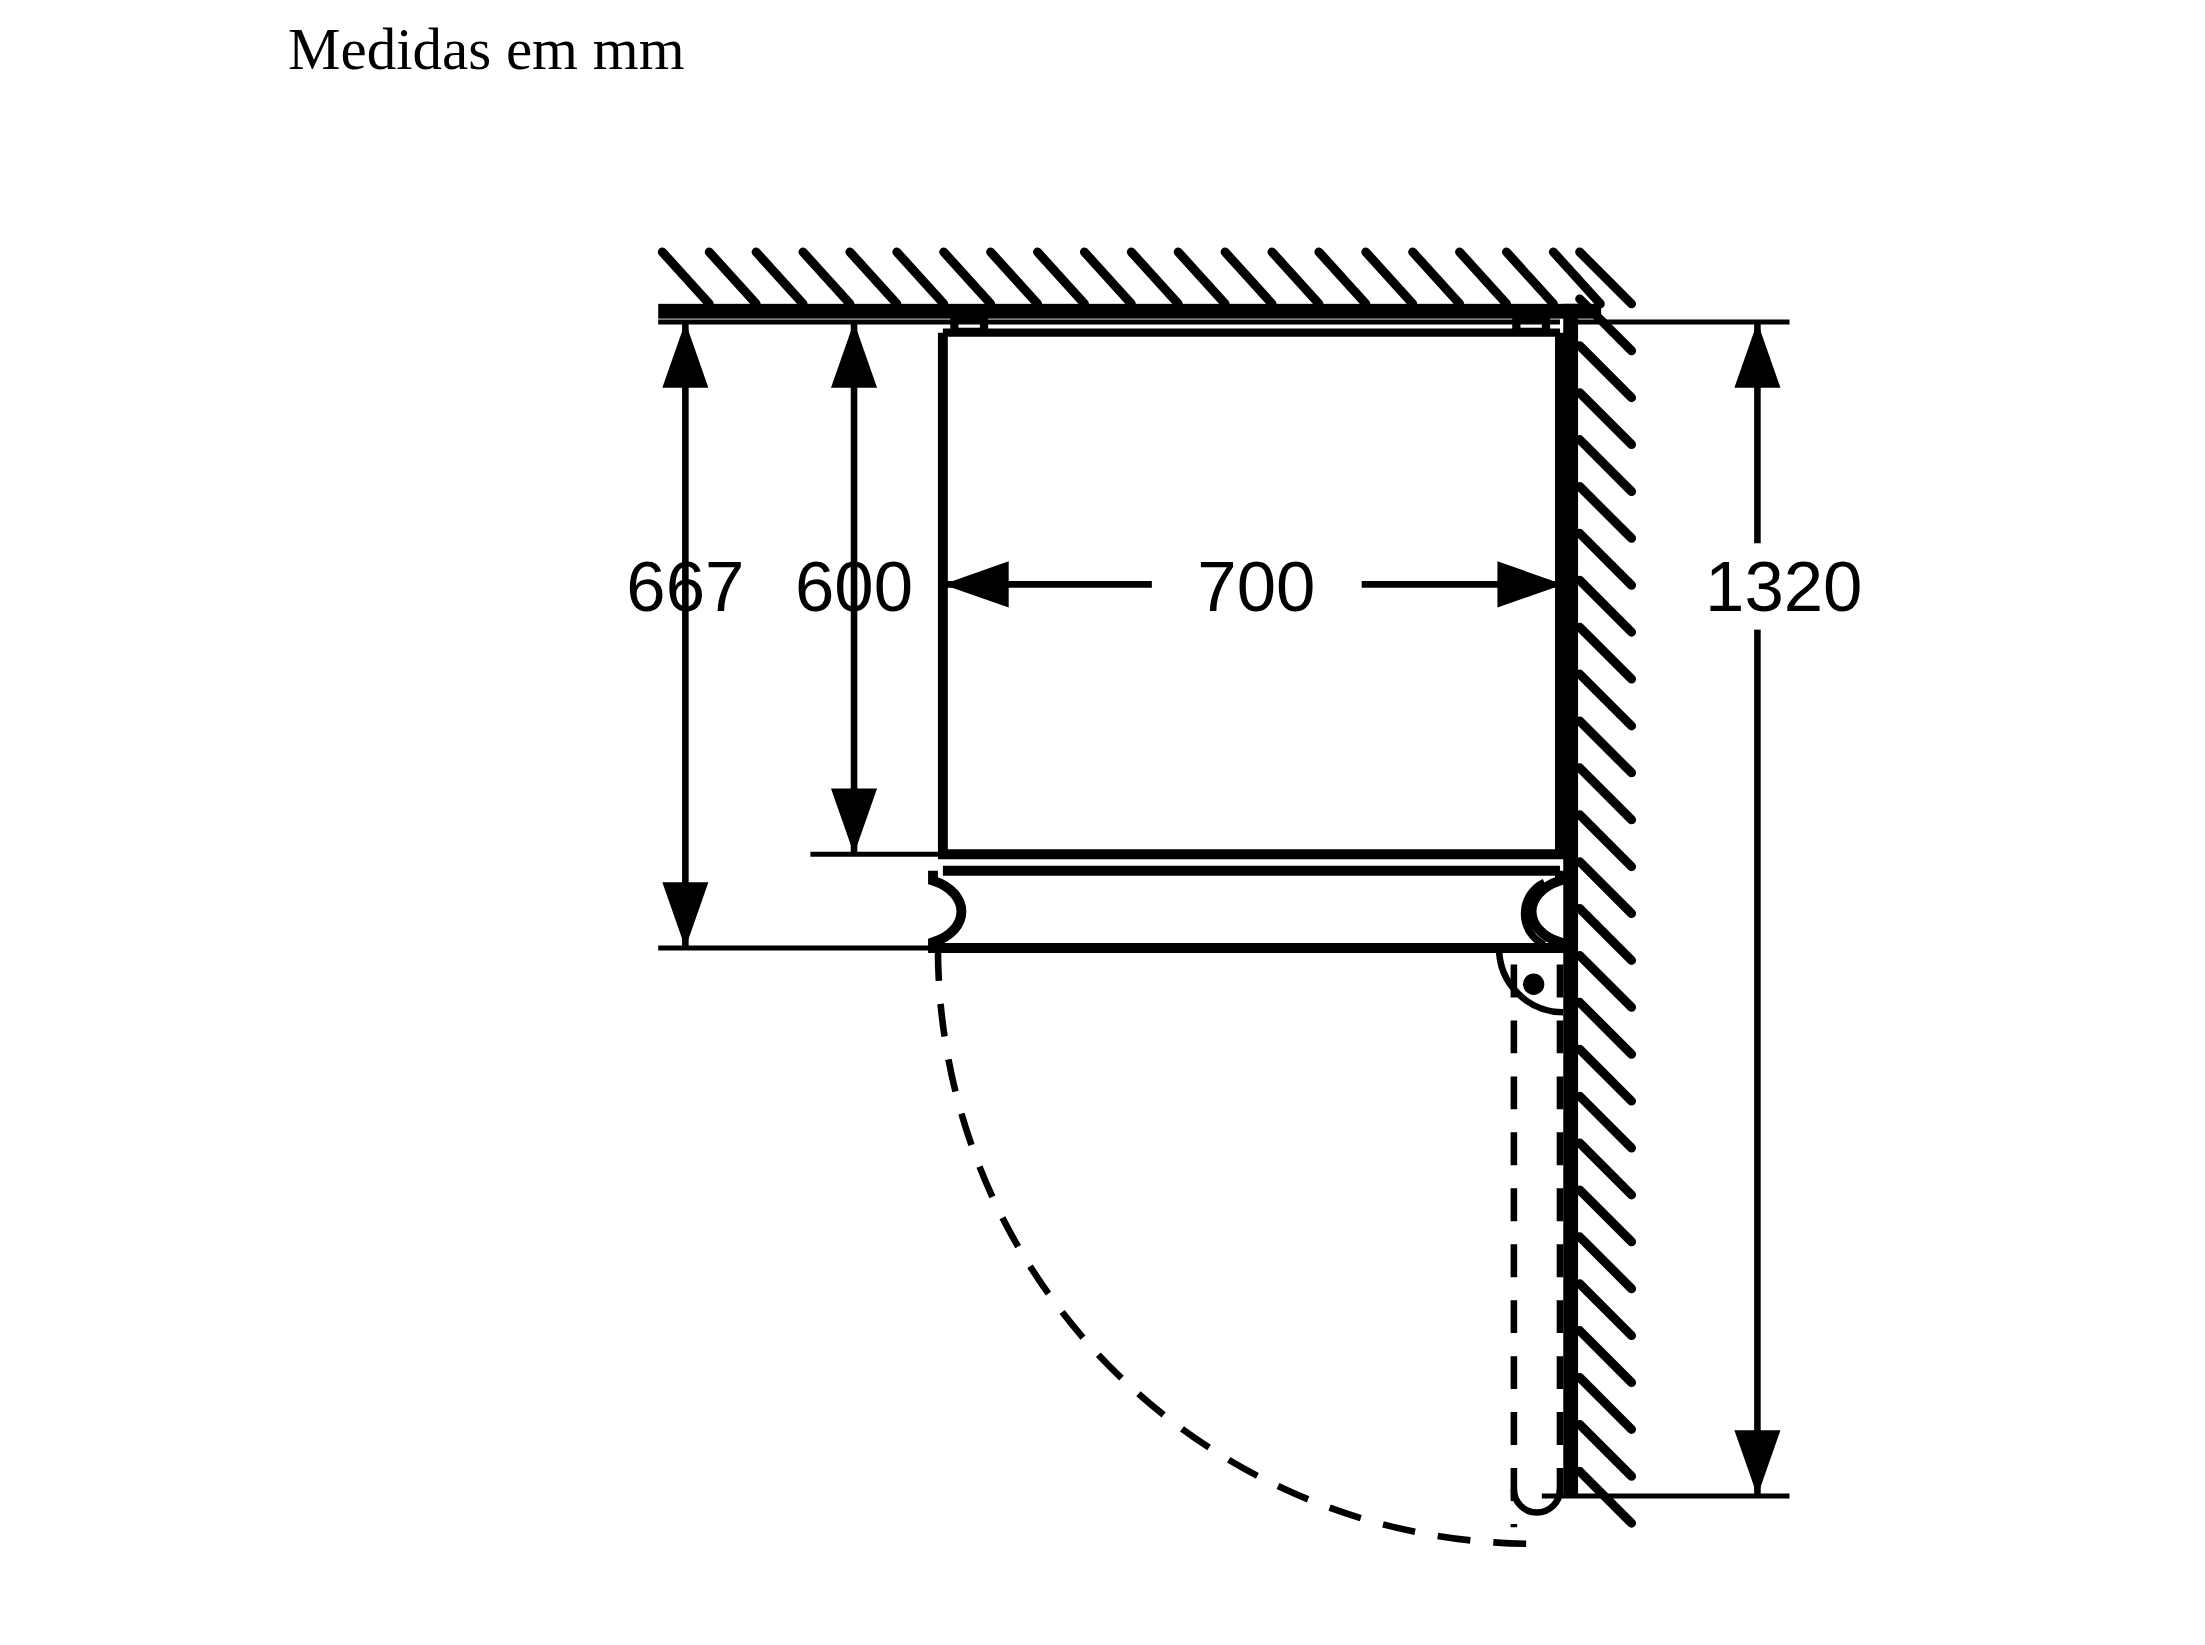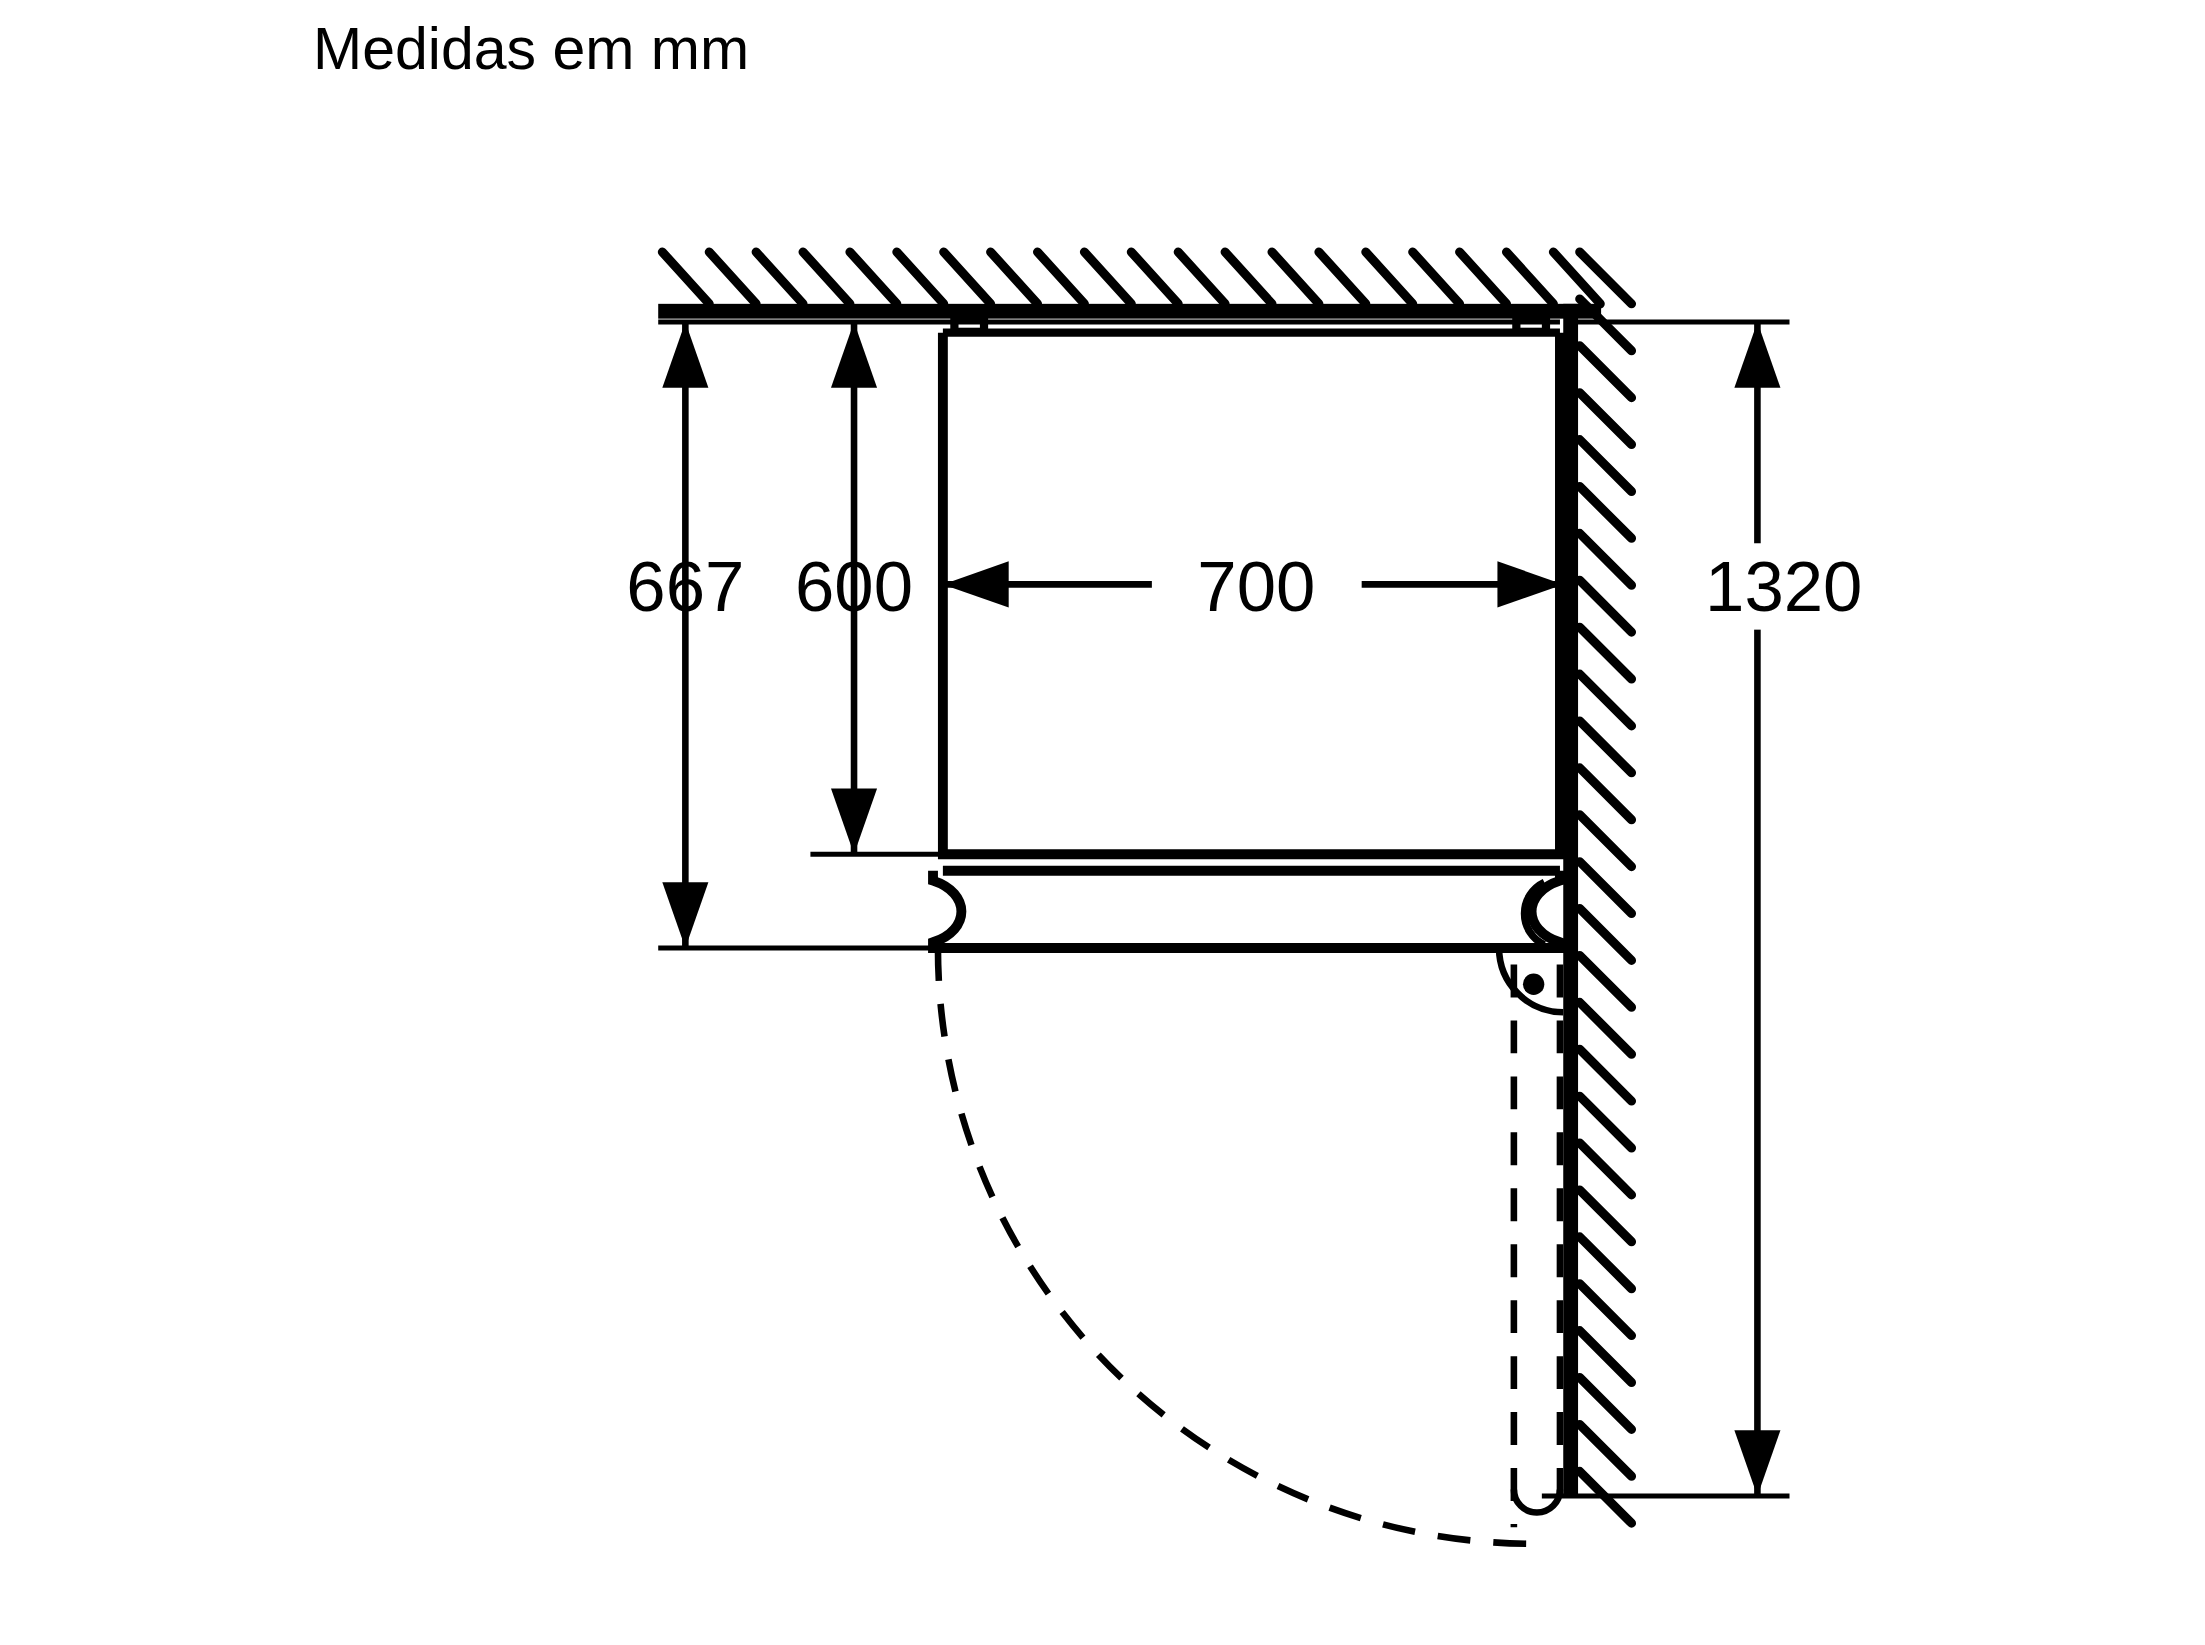--- a/index.html
+++ b/index.html
@@ -12,24 +12,24 @@
   }
   #page {
     position: relative;
     width: 2205px;
     height: 1646px;
     background: #ffffff;
     overflow: hidden;
   }
   #title {
     position: absolute;
-    left: 313px;
+    left: 288px;
     top: 15px;
     font-size: 59px;
-    font-family: Liberation Sans, sans-serif;
+    font-family: Liberation Serif, serif;
     color: #000000;
     letter-spacing: 0px;
     white-space: nowrap;
   }
   #drawing {
     position: absolute;
     left: 0;
     top: 0;
     width: 2205px;
     height: 1646px;

